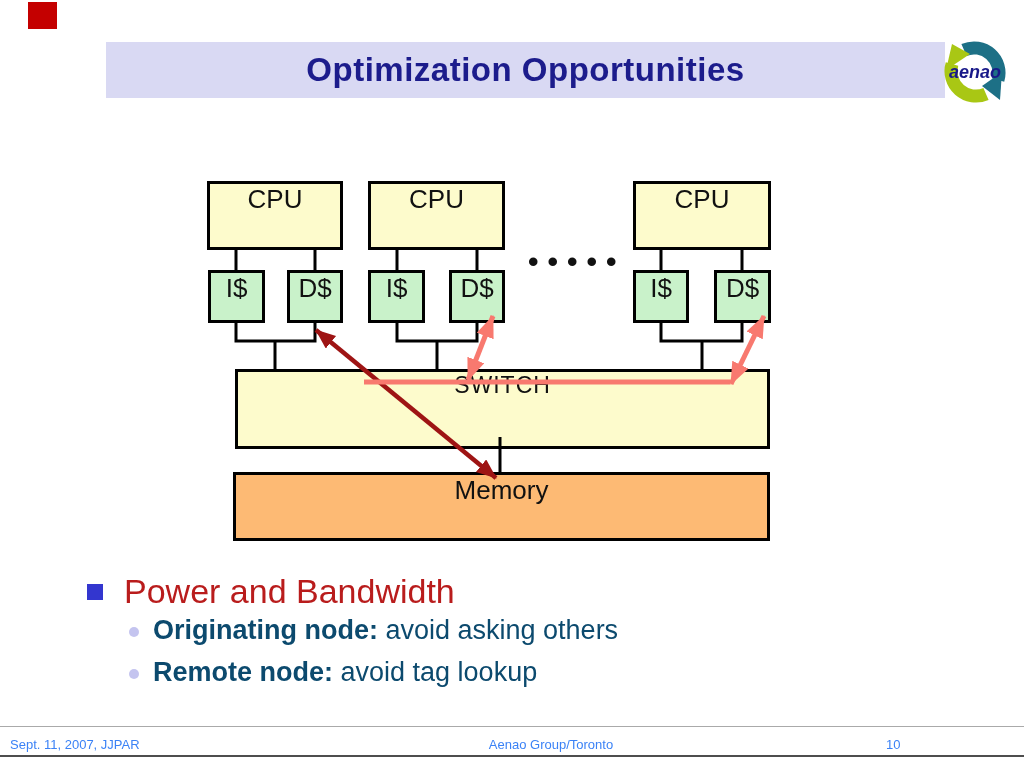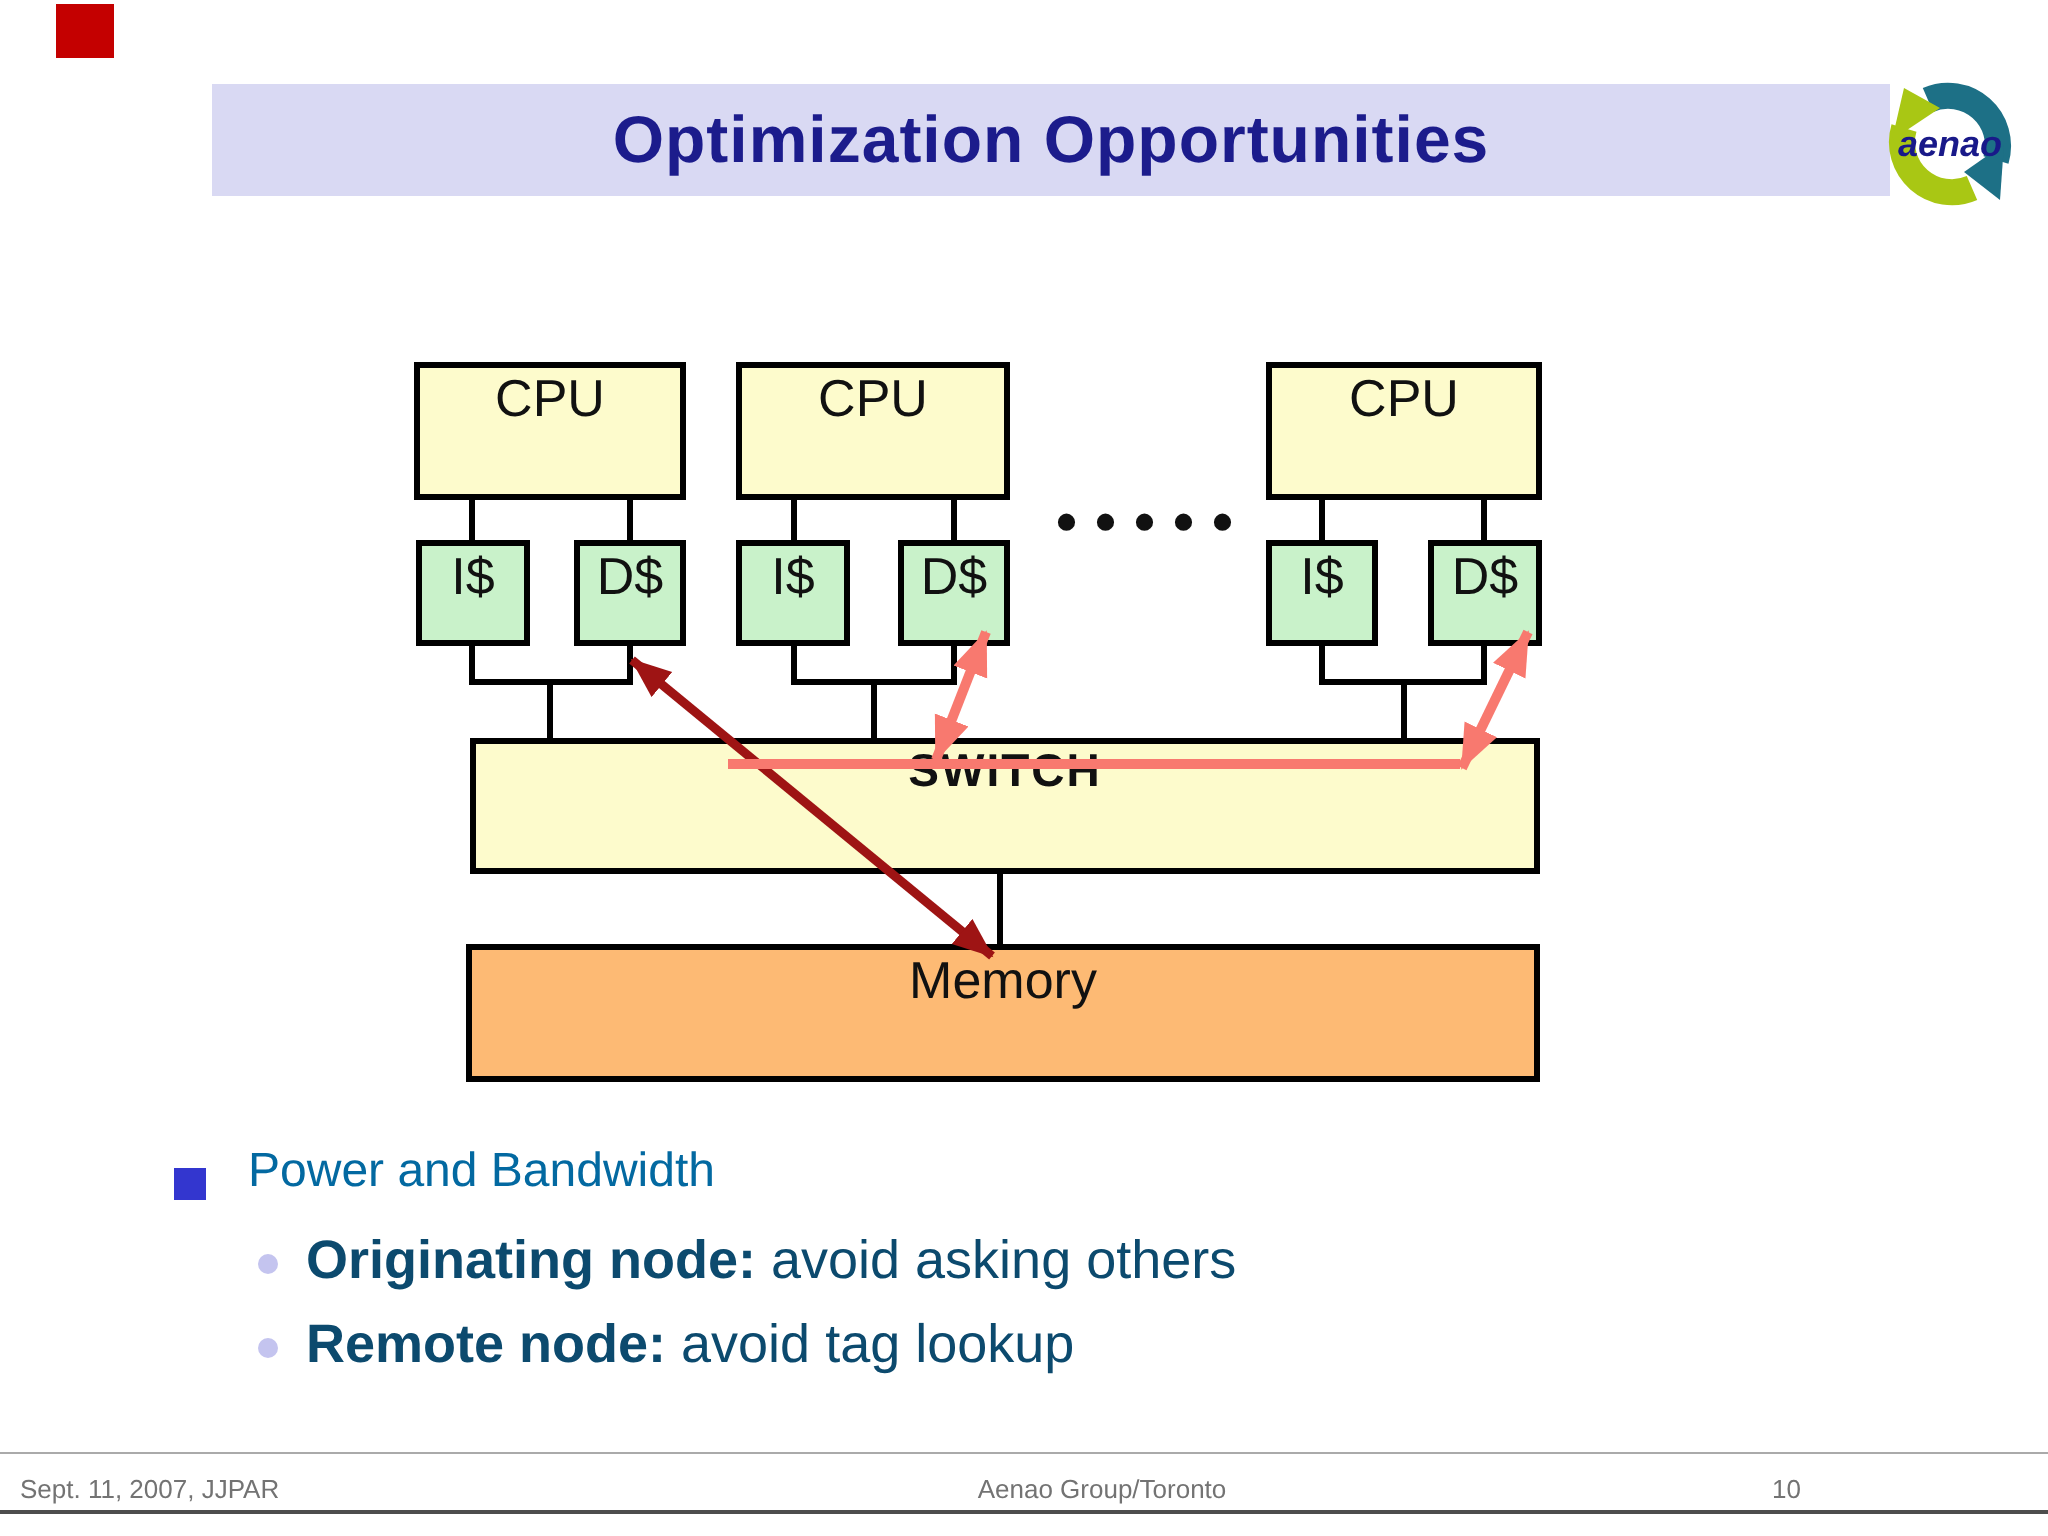--- a/index.html
+++ b/index.html
@@ -32,36 +32,36 @@
   .mem{background:#fdba74;}
   #cpu1{left:207px;top:181px;width:136px;height:69px;}
   #cpu2{left:368px;top:181px;width:137px;height:69px;}
   #cpu3{left:633px;top:181px;width:138px;height:69px;}
   #i1{left:208px;top:270px;width:57px;height:53px;}
   #d1{left:287px;top:270px;width:56px;height:53px;}
   #i2{left:368px;top:270px;width:57px;height:53px;}
   #d2{left:449px;top:270px;width:56px;height:53px;}
   #i3{left:633px;top:270px;width:56px;height:53px;}
   #d3{left:714px;top:270px;width:57px;height:53px;}
-  #switch-box{left:235px;top:369px;width:535px;height:68px;font-weight:bold;font-size:23px;letter-spacing:1px;}
+  #switch-box{left:235px;top:369px;width:535px;height:80px;font-weight:normal;font-size:23px;letter-spacing:1px;}
   #memory-box{left:233px;top:472px;width:537px;height:69px;}
   #dots{left:528px;top:245px;font-size:30px;letter-spacing:9px;color:#111;font-weight:bold;}
   #overlay{left:0;top:0;width:1024px;height:768px;pointer-events:none;}
   
   #bullet-square{left:87px;top:584px;width:16px;height:16px;background:#3336cf;}
-  #bullet1-text{left:124px;top:572px;font-size:24px;color:#0369a1;}
+  #bullet1-text{left:124px;top:572px;font-size:34px;color:#b91c1c;}
   .dotmark{width:10px;height:10px;border-radius:50%;background:#c4c4ef;}
   #circ1{left:129px;top:627px;}
   #circ2{left:129px;top:669px;}
   .sub{font-size:27px;color:#0c4a6e;}
   #bullet2-text{left:153px;top:615px;}
   #bullet3-text{left:153px;top:657px;}
   .sub b{font-weight:bold;}
   
-  .foot{font-size:13px;color:#737373;top:737px;}
+  .foot{font-size:13px;color:#3b82f6;top:737px;}
   #footer-date{left:10px;}
   #footer-center{left:391px;width:320px;text-align:center;}
   #footer-page{left:886px;width:30px;text-align:left;}
   #footer-rule{left:0;top:726px;width:1024px;height:1px;background:#aaaaaa;}
   #bottom-rule{left:0;top:755px;width:1024px;height:2px;background:#4d4d4d;}
 </style>
 </head>
 <body>
 
 <div class="abs" id="corner-square"></div>

